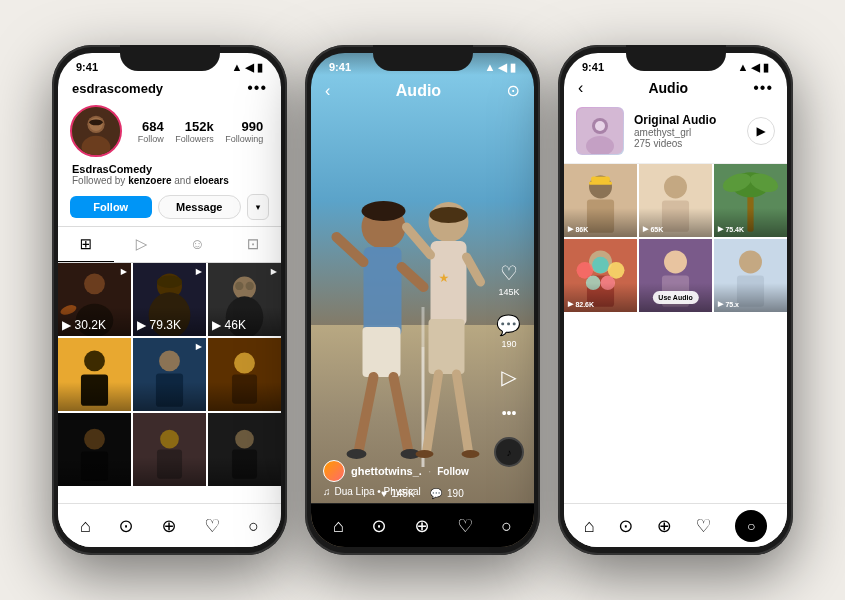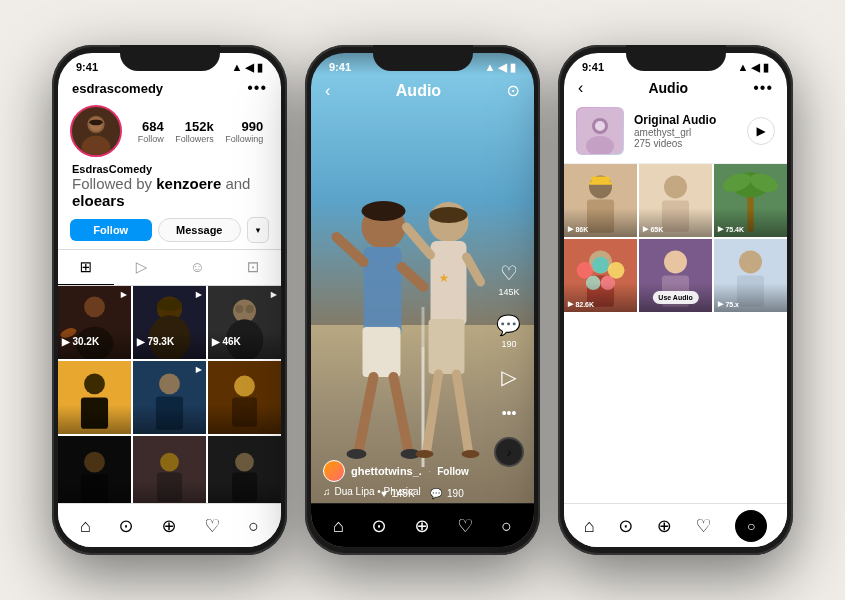--- a/index.html
+++ b/index.html
@@ -138,21 +138,21 @@
 
     .profile-name-section {
       padding: 0 14px 4px;
     }
     .display-name {
       font-size: 11px;
       font-weight: 700;
       color: #000;
     }
     .followed-by {
-      font-size: 15px;
+      font-size: 10px;
       color: #666;
     }
     .followed-by span { color: #000; font-weight: 600; }
 
     .profile-actions {
       display: flex;
       gap: 6px;
       padding: 4px 12px 6px;
       align-items: center;
     }
@@ -211,25 +211,25 @@
       gap: 2px;
     }
     .grid-item {
       aspect-ratio: 1;
       background: #ccc;
       position: relative;
       overflow: hidden;
     }
     .grid-view-count {
       position: absolute;
-      bottom: 12px;
+      bottom: 4px;
       left: 4px;
       color: #fff;
-      font-size: 10px;
-      font-weight: 700;
+      font-size: 12px;
+      font-weight: 400;
       display: flex;
       align-items: center;
       gap: 2px;
     }
     .play-icon-small {
       position: absolute;
       top: 4px;
       right: 4px;
       color: #fff;
       font-size: 8px;

